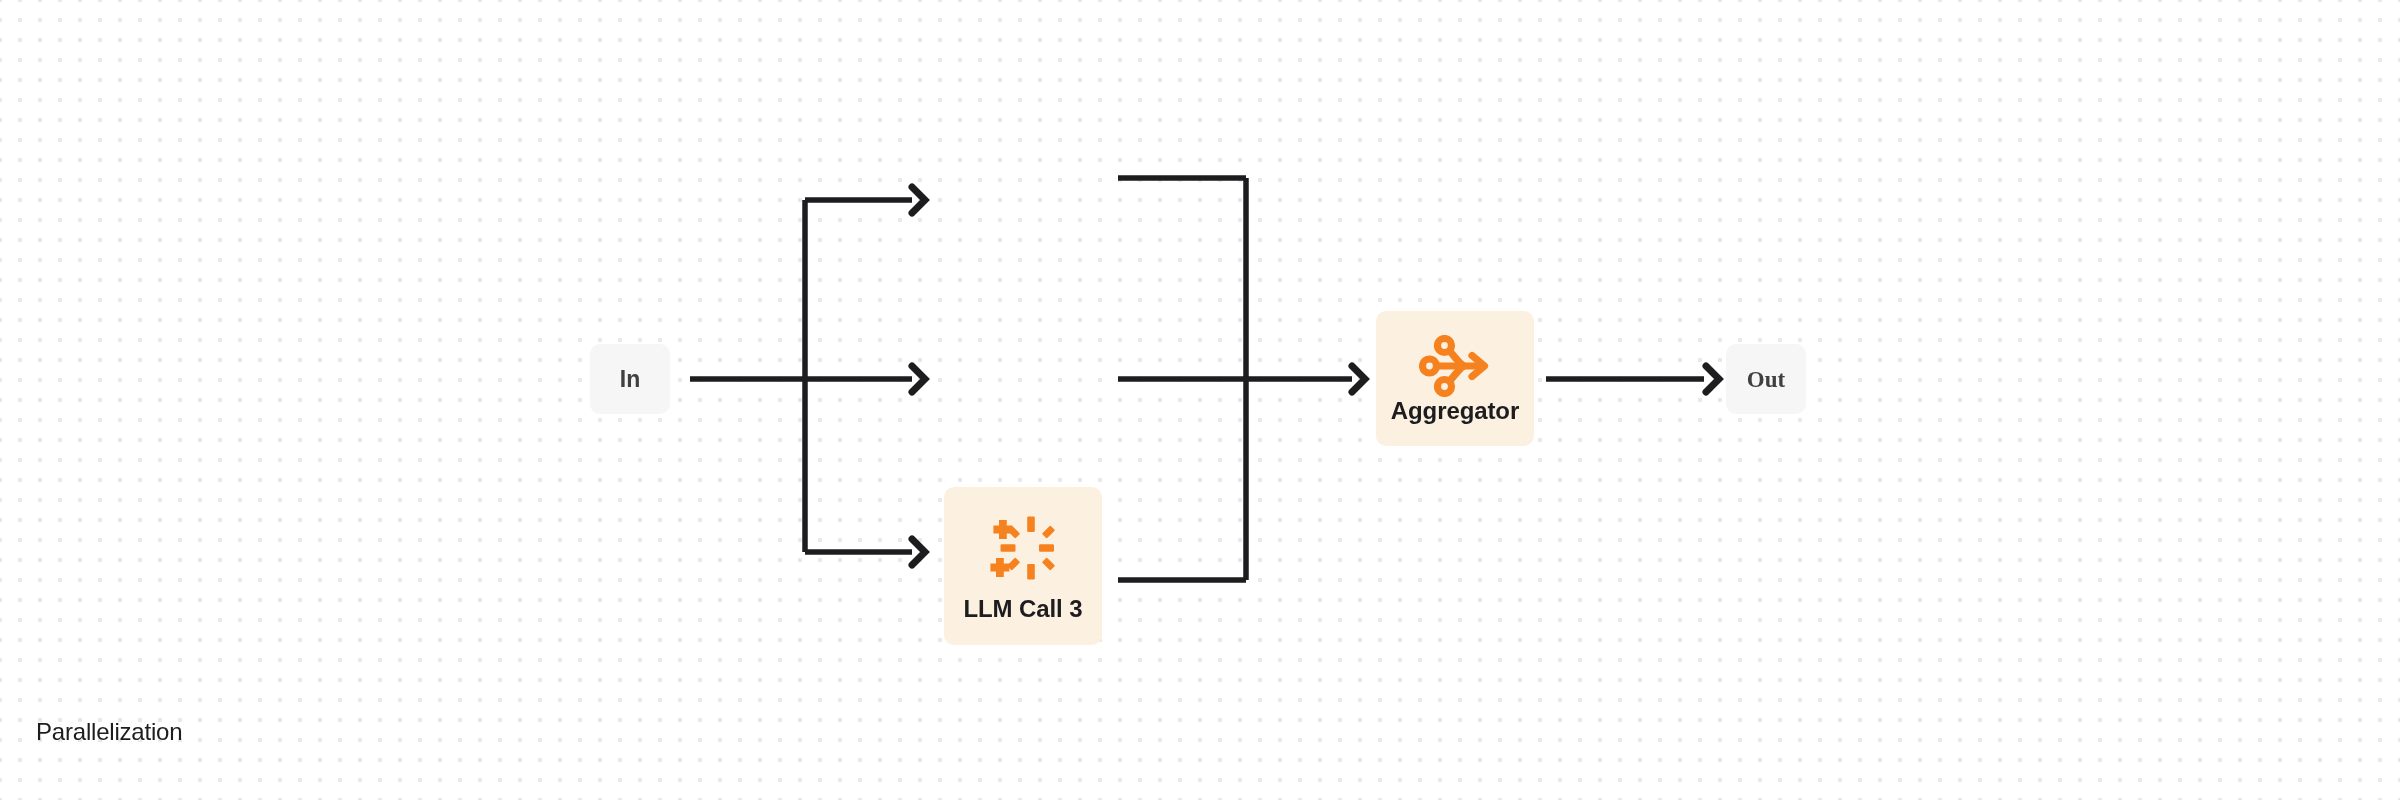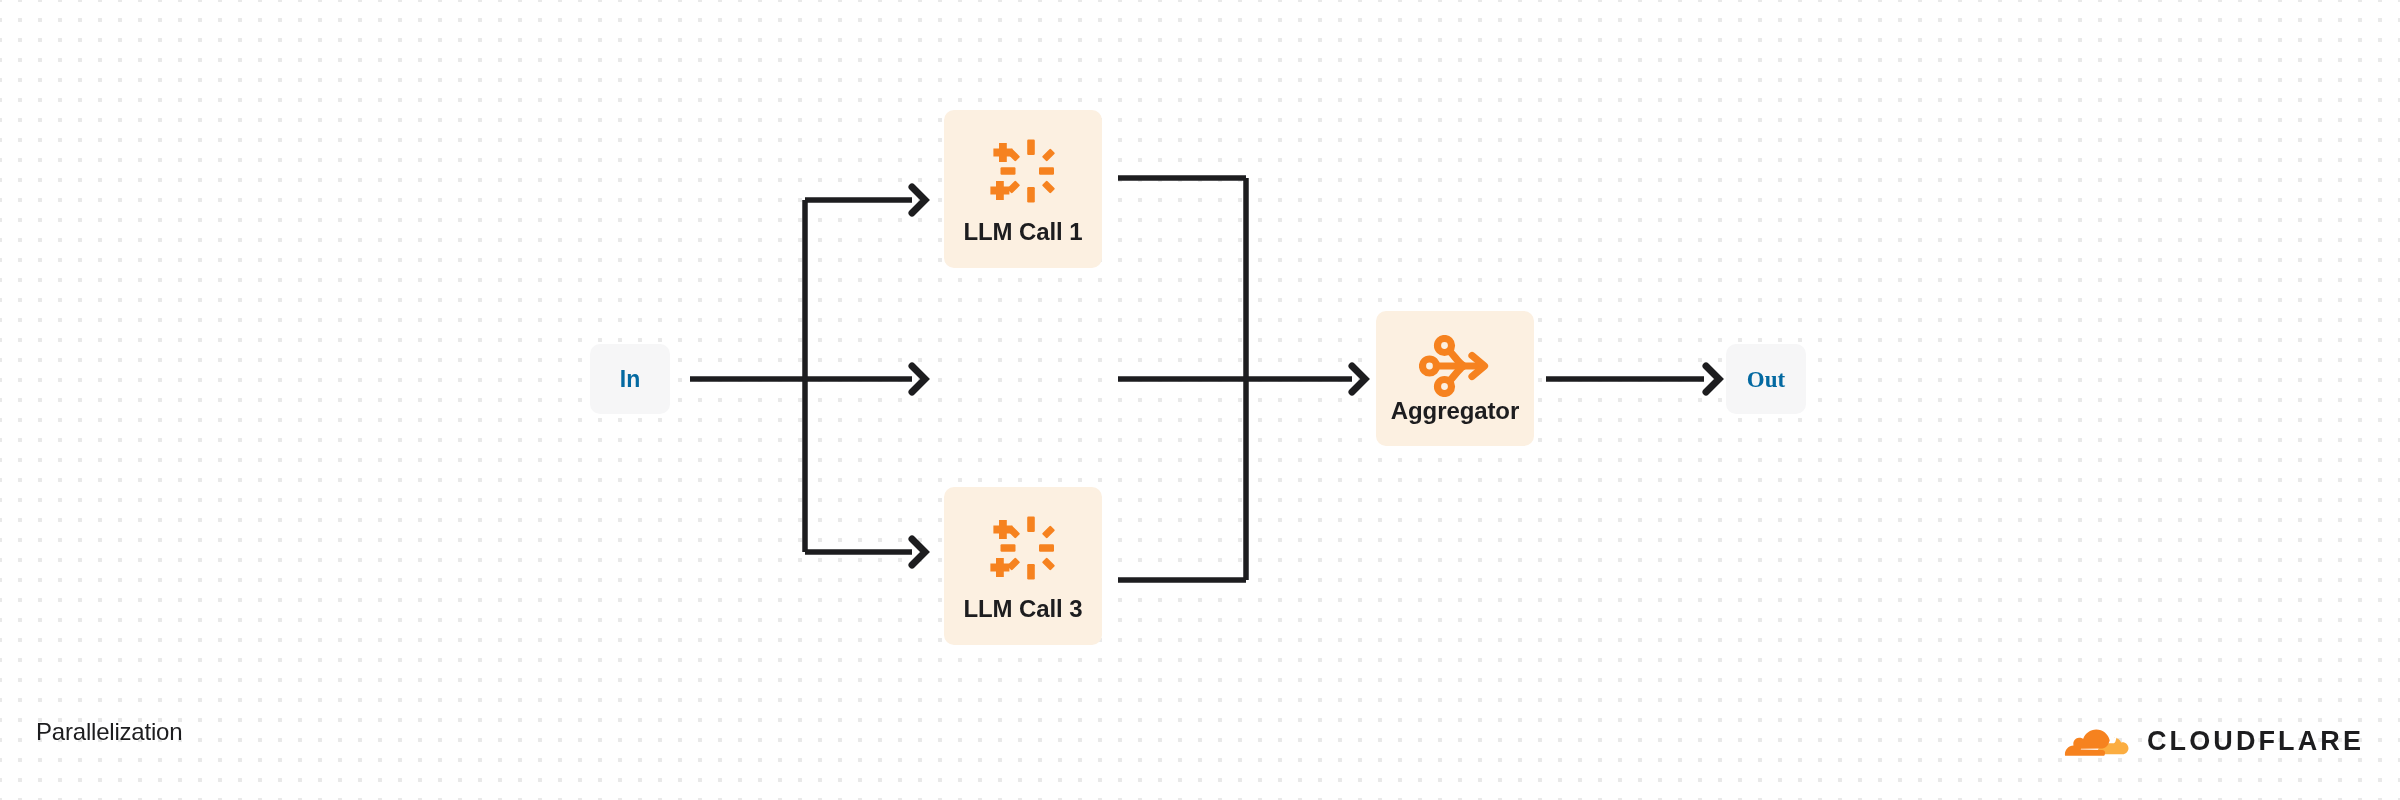--- a/index.html
+++ b/index.html
@@ -61,21 +61,21 @@
     font-size: 24px;
     font-weight: 700;
     color: #1d1d1f;
     letter-spacing: -0.1px;
     line-height: 1;
     white-space: nowrap;
   }
   .node-label-io {
     font-size: 23px;
     font-weight: 700;
-    color: #0369a1;
+    color: #404040;
     line-height: 1;
   }
   .node-icon {
     display: block;
     width: 74px;
     height: 74px;
   }
   .node-icon-agg {
     display: block;
     width: 72px;
@@ -156,42 +156,20 @@
       <use href="#chev" x="912" y="552"></use>
       <use href="#chev" x="1352" y="379"></use>
       <use href="#chev" x="1706" y="379"></use>
     </g>
   </svg>
 
   <div class="node node-io" style="left:590px; top:344px;">
     <span class="node-label-io">In</span>
   </div>
 
-  <div class="node node-llm" style="left:944px; top:110px;">
-    <span>
-      <svg class="node-icon" viewBox="0 0 74 74" xmlns="http://www.w3.org/2000/svg">
-        <g fill="#f6821f">
-
-          <rect x="41.2" y="5.5" width="7.6" height="15.5" rx="1.2"></rect>
-          <rect x="41.2" y="53.0" width="7.6" height="15.5" rx="1.2"></rect>
-          <rect x="61.0" y="33.2" width="15.0" height="7.6" rx="1.2" transform="translate(-8,0)"></rect>
-          <rect x="14.5" y="33.2" width="15.0" height="7.6" rx="1.2"></rect>
-          <rect x="24.0" y="15.0" width="7.0" height="12.0" rx="1.2" transform="rotate(-45 27.5 21)"></rect>
-          <rect x="59.0" y="15.0" width="7.0" height="12.0" rx="1.2" transform="rotate(45 62.5 21)"></rect>
-          <rect x="24.0" y="47.0" width="7.0" height="12.0" rx="1.2" transform="rotate(45 27.5 53)"></rect>
-          <rect x="59.0" y="47.0" width="7.0" height="12.0" rx="1.2" transform="rotate(-45 62.5 53)"></rect>
-
-          <path d="M 10.0 9.0 h 7.8 v 5.6 h 5.6 v 7.8 h -5.6 v 5.6 h -7.8 v -5.6 h -5.6 v -7.8 h 5.6 z" transform="translate(3,0)"></path>
-
-          <path d="M 10.0 9.0 h 7.8 v 5.6 h 5.6 v 7.8 h -5.6 v 5.6 h -7.8 v -5.6 h -5.6 v -7.8 h 5.6 z" transform="translate(0,38)"></path>
-        </g>
-      </svg>
-    </span>
-    <span class="node-label">LLM Call 1</span>
-  </div>
 
 
   <div class="node node-llm" style="left:944px; top:487px;text-align:right;">
     <span>
       <svg class="node-icon" viewBox="0 0 74 74" xmlns="http://www.w3.org/2000/svg">
         <g fill="#f6821f">
           <rect x="41.2" y="5.5" width="7.6" height="15.5" rx="1.2"></rect>
           <rect x="41.2" y="53.0" width="7.6" height="15.5" rx="1.2"></rect>
           <rect x="53.0" y="33.2" width="15.0" height="7.6" rx="1.2"></rect>
           <rect x="14.5" y="33.2" width="15.0" height="7.6" rx="1.2"></rect>
@@ -226,39 +204,14 @@
     </span>
     <span class="node-label">Aggregator</span>
   </div>
 
   <div class="node node-io" style="left:1726px; top:344px;font-family:Liberation Serif, serif;">
     <span class="node-label-io">Out</span>
   </div>
 
   <div id="caption">Parallelization</div>
 
-  <div id="brand">
-    <span>
-      <svg id="brand-mark" viewBox="0 0 76 40" xmlns="http://www.w3.org/2000/svg">
-
-        <path d="M 56.5 16.5 c 0.9 0 1.8 0.1 2.6 0.3 c 0.2 0.05 0.35 0.22 0.3 0.42
-                 l -1.05 3.6 c -0.25 0.9 -1.1 1.5 -2.05 1.5 l -13.6 0
-                 c -0.7 0 -1.05 0.85 -0.5 1.3 l 1.2 1.0
-                 c 0.4 0.35 0.2 1.0 -0.33 1.05 l -1.0 0.05
-                 l -2.5 7.6 l 25.9 0 c 3.3 0 6.0 -2.7 6.0 -6.0
-                 c 0 -3.3 -2.7 -6.0 -6.0 -6.0 c -0.45 0 -0.9 0.05 -1.33 0.15
-                 c -1.05 -3.0 -3.9 -5.0 -7.14 -5.0 z" fill="#fbad41"></path>
-
-        <path d="M 47.9 33.2 c 0.35 -1.2 0.22 -2.3 -0.37 -3.1 c -0.54 -0.74 -1.45 -1.17 -2.55 -1.22
-                 l -20.8 -0.27 c -0.13 0 -0.25 -0.06 -0.32 -0.17 c -0.07 -0.11 -0.09 -0.25 -0.05 -0.38
-                 c 0.07 -0.21 0.27 -0.36 0.49 -0.37 l 21.0 -0.27
-                 c 2.49 -0.11 5.19 -2.13 6.14 -4.6 l 1.2 -3.12
-                 c 0.05 -0.13 0.06 -0.27 0.03 -0.41 c -1.36 -6.15 -6.85 -10.74 -13.41 -10.74
-                 c -6.05 0 -11.19 3.9 -13.03 9.32 c -1.19 -0.89 -2.71 -1.37 -4.35 -1.21
-                 c -2.92 0.29 -5.26 2.63 -5.55 5.55 c -0.07 0.76 -0.01 1.49 0.16 2.18
-                 c -4.76 0.14 -8.57 4.03 -8.57 8.83 c 0 0.43 0.03 0.86 0.09 1.29
-                 c 0.03 0.2 0.2 0.35 0.41 0.35 l 38.43 0 c 0.23 0 0.43 -0.15 0.5 -0.37 z" fill="#f6821f"></path>
-      </svg>
-    </span>
-    <span id="brand-word">CLOUDFLARE</span>
-  </div>
 
 </div>
 
 </body></html>

